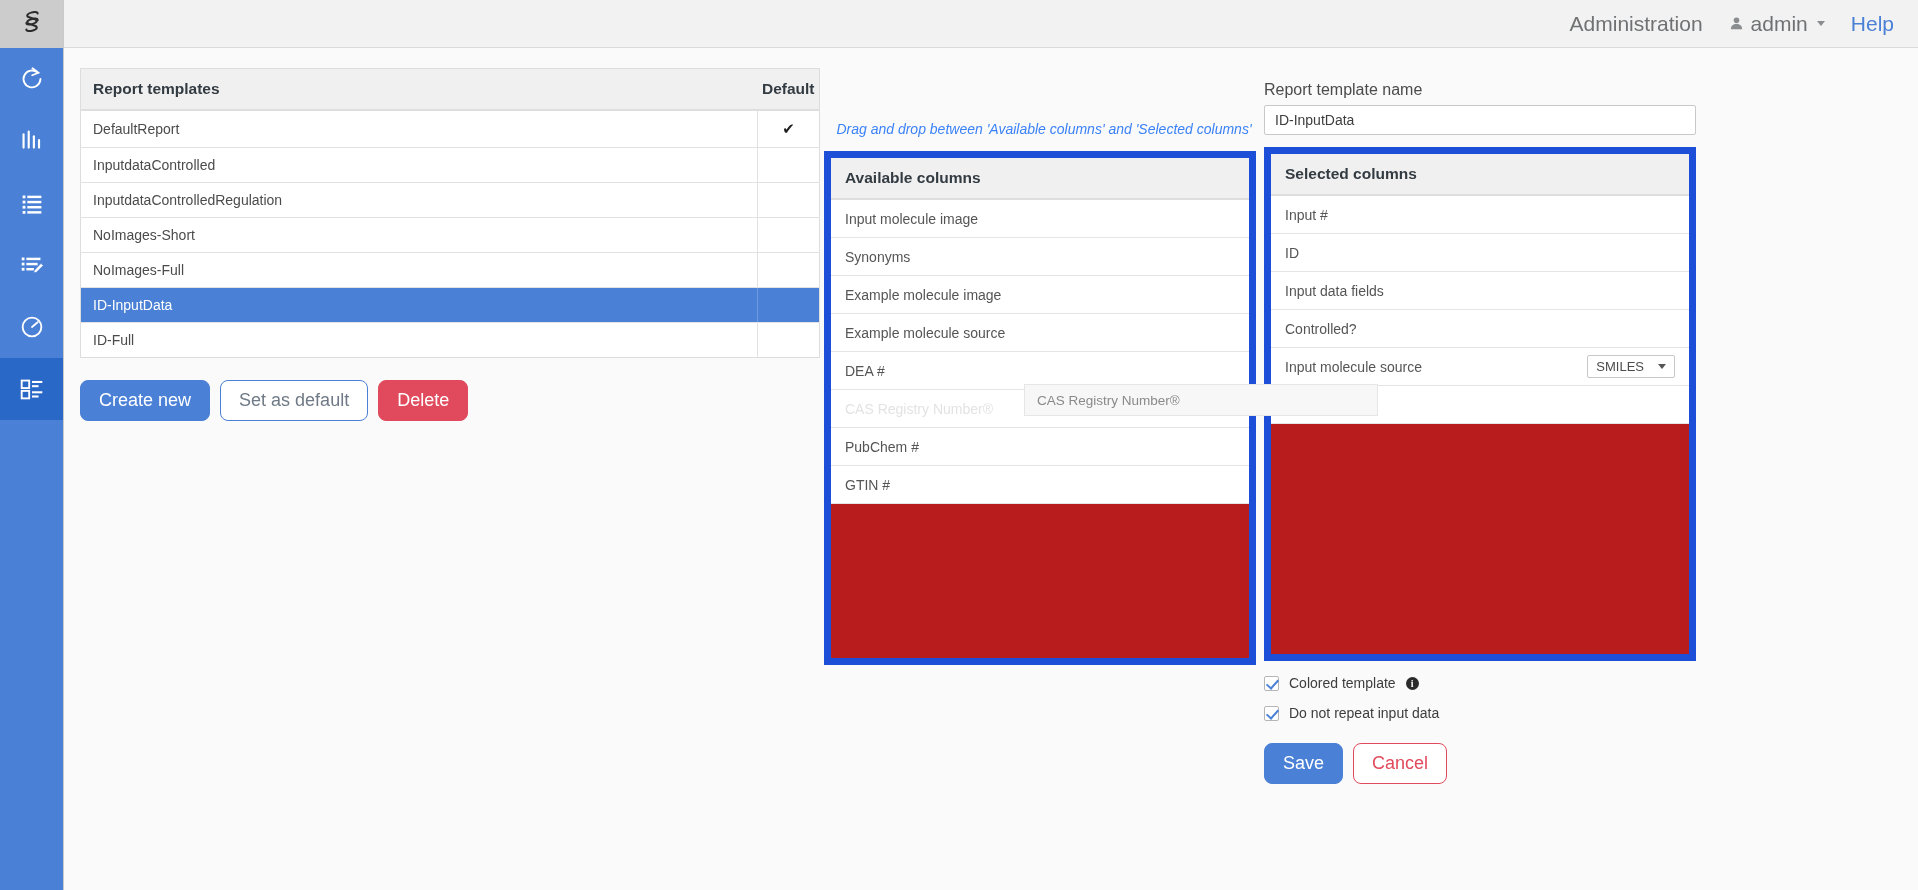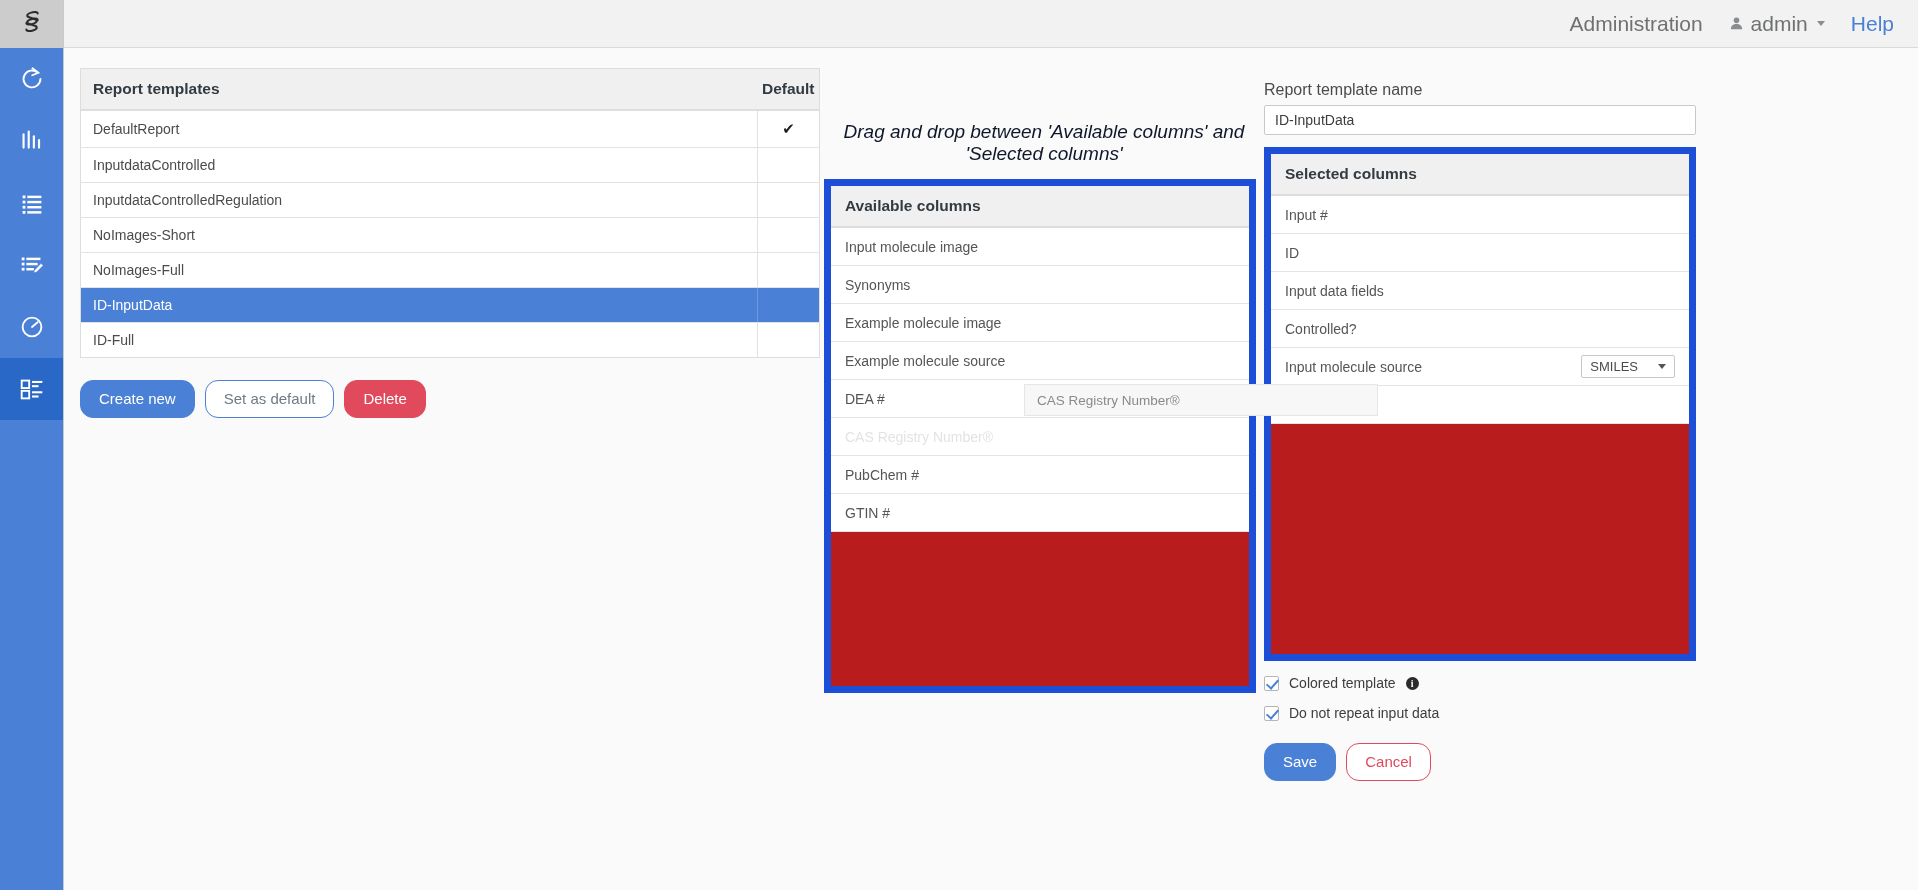--- a/index.html
+++ b/index.html
@@ -117,42 +117,42 @@
   .tbl td.default-cell {
     text-align: center; border-right: none;
     color: #1d1d1d; font-size: 15px;
   }
   .tbl tr:last-child td { border-bottom: none; }
   .tbl tr.selected td { background: #4a80d6; color: #ffffff; border-right-color: #6d99de; }
   .tbl tr { cursor: pointer; }
 
   .btn-row { margin-top: 22px; display: flex; gap: 10px; }
   .btn {
-    font-size: 15px;
+    font-size: 18px;
     padding: 8px 18px;
-    border-radius: 13px;
+    border-radius: 8px;
     cursor: pointer;
     border: 1px solid transparent;
     line-height: 1.3;
     font-family: "Liberation Sans", sans-serif;
   }
   .btn-primary { background: #4a80d6; color: #fff; border-color: #4a80d6; }
   .btn-outline-blue { background: #fff; color: #6f7a86; border-color: #4a80d6; }
   .btn-danger { background: #e04a5c; color: #fff; border-color: #e04a5c; }
   .btn-outline-red { background: #fff; color: #e04a5c; border-color: #e04a5c; }
 
   
   .col-mid {
     width: 440px;
     position: relative;
   }
   .hint {
-    font-size: 19px;
+    font-size: 14px;
     font-style: italic;
-    color: #0f172a;
+    color: #3b82f6;
     text-align: center;
     padding: 53px 0 14px 0;
   }
   .panel {
     border: 7px solid #1d4ed8;
     background: #b91c1c;
     width: 432px;
   }
   .panel-head {
     background: #f0f0f0;
@@ -180,21 +180,21 @@
 
   
   .mini-select {
     border: 1px solid #c8c8c8;
     background: #fff;
     font-size: 13px;
     color: #4b4b4b;
     padding: 3px 8px;
     display: flex;
     align-items: center;
-    gap: 20px;
+    gap: 14px;
     border-radius: 2px;
     cursor: pointer;
   }
   .mini-select .sel-caret {
     width: 0; height: 0;
     border-left: 4px solid transparent;
     border-right: 4px solid transparent;
     border-top: 5px solid #555;
   }
 

